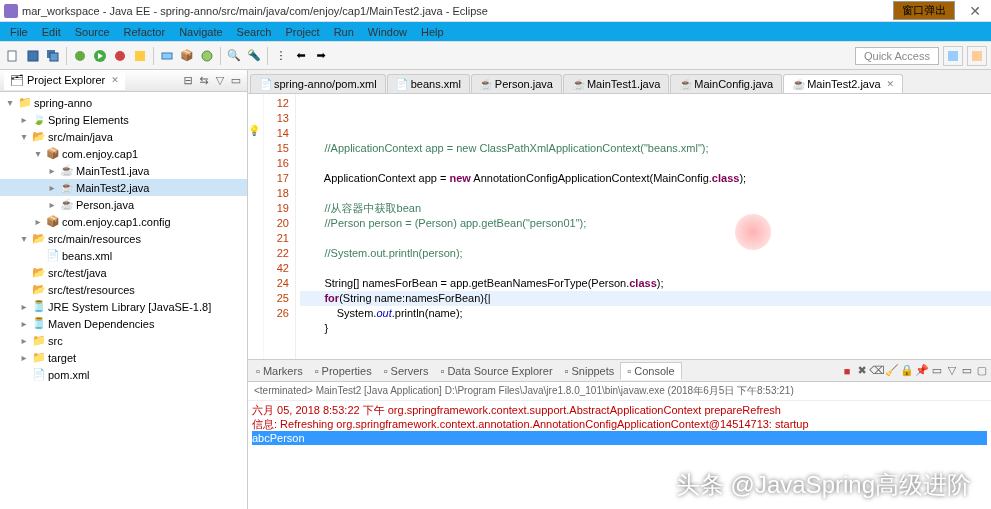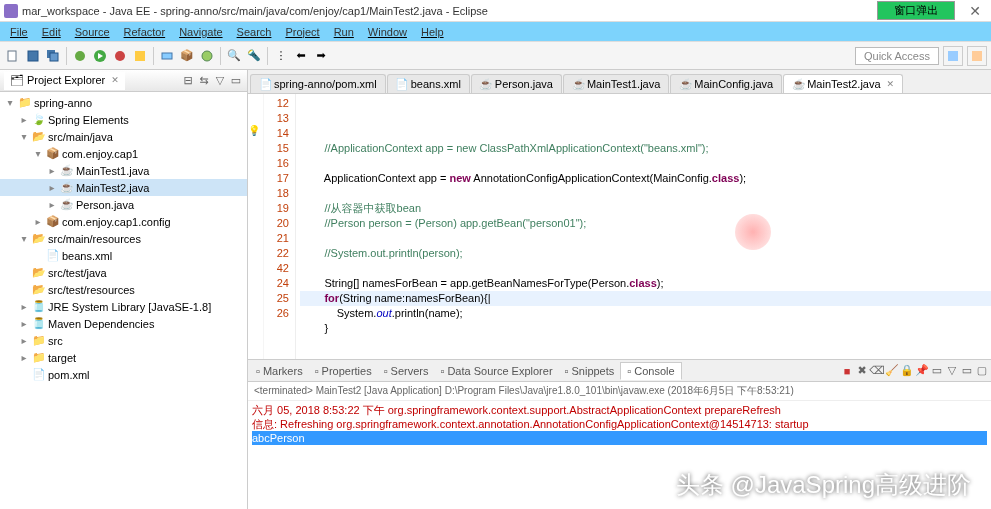--- a/index.html
+++ b/index.html
@@ -1,23 +1,23 @@
 <!DOCTYPE html>
 <html><head>
 <meta charset="utf-8">
 <style>
 * { margin: 0; padding: 0; box-sizing: border-box; font-family: "Segoe UI", Tahoma, sans-serif; font-size: 11px; }
 body { background: #f0f0f0; width: 991px; height: 509px; overflow: hidden; position: relative; }
 .titlebar { height: 22px; background: #fff; border-bottom: 1px solid #ddd; display: flex; align-items: center; padding: 0 4px; }
 .titlebar-icon { width: 14px; height: 14px; background: #8a6fc7; border-radius: 2px; margin-right: 4px; }
 .titlebar-text { flex: 1; color: #333; }
 .titlebar-right { display: flex; align-items: center; gap: 8px; }
-.popup-btn { border: 1px solid #999; padding: 1px 16px; background: #22c55e; text-align: right; }
+.popup-btn { border: 1px solid #999; padding: 1px 8px; background: #a16207; text-align: right; }
 .close-x { font-size: 14px; color: #666; padding: 0 6px; }
-.menubar { height: 20px; background: #7dd3fc; display: flex; align-items: center; padding: 0 4px; gap: 2px; border-bottom: 1px solid #ddd; text-decoration: underline; }
+.menubar { height: 20px; background: #0ea5e9; display: flex; align-items: center; padding: 0 4px; gap: 2px; border-bottom: 1px solid #ddd; }
 .menu-item { padding: 2px 6px; color: #333; cursor: pointer; }
 .toolbar { height: 28px; background: #f5f5f5; display: flex; align-items: center; padding: 2px 4px; gap: 2px; border-bottom: 1px solid #ccc; }
 .tb-icon { width: 18px; height: 18px; display: inline-flex; align-items: center; justify-content: center; cursor: pointer; border-radius: 2px; }
 .tb-sep { width: 1px; height: 18px; background: #ccc; margin: 0 2px; }
 .quick-access { margin-left: auto; border: 1px solid #bbb; padding: 2px 8px; background: #fff; color: #888; }
 .persp-icon { width: 20px; height: 20px; border: 1px solid #ccc; margin-left: 2px; display: inline-flex; align-items: center; justify-content: center; }
 .workspace { display: flex; height: calc(100% - 70px); }
 .left-panel { width: 248px; background: #fff; border-right: 1px solid #ccc; display: flex; flex-direction: column; }
 .panel-tab { height: 22px; background: linear-gradient(#fff,#e8e8e8); border-bottom: 1px solid #ccc; display: flex; align-items: center; padding: 0 4px; }
 .panel-tab-active { background: #fff; border-bottom: 1px solid #fff; padding: 2px 6px; display: flex; align-items: center; gap: 3px; }

